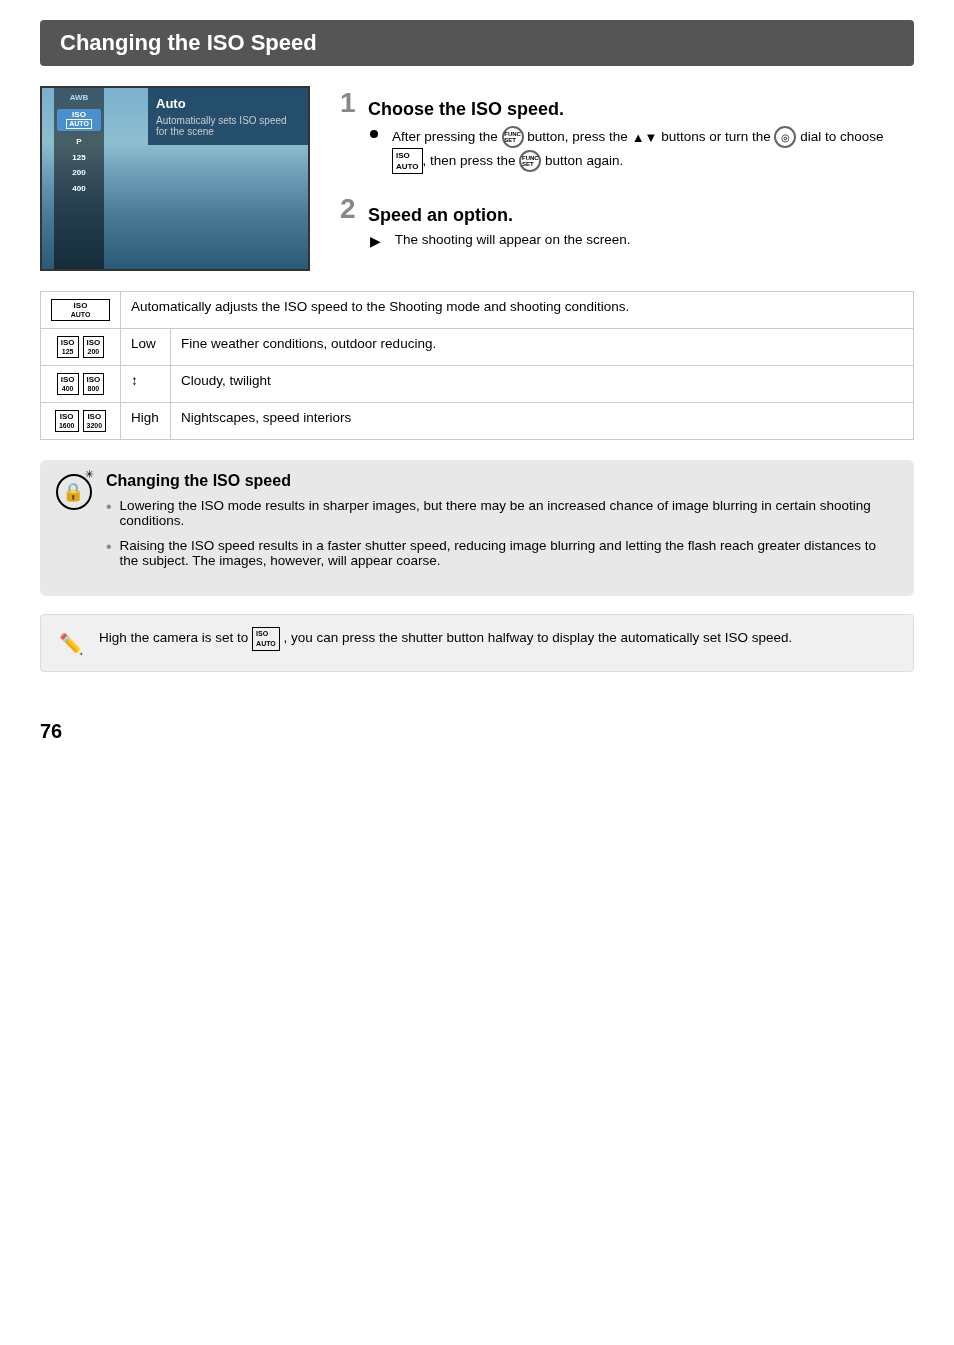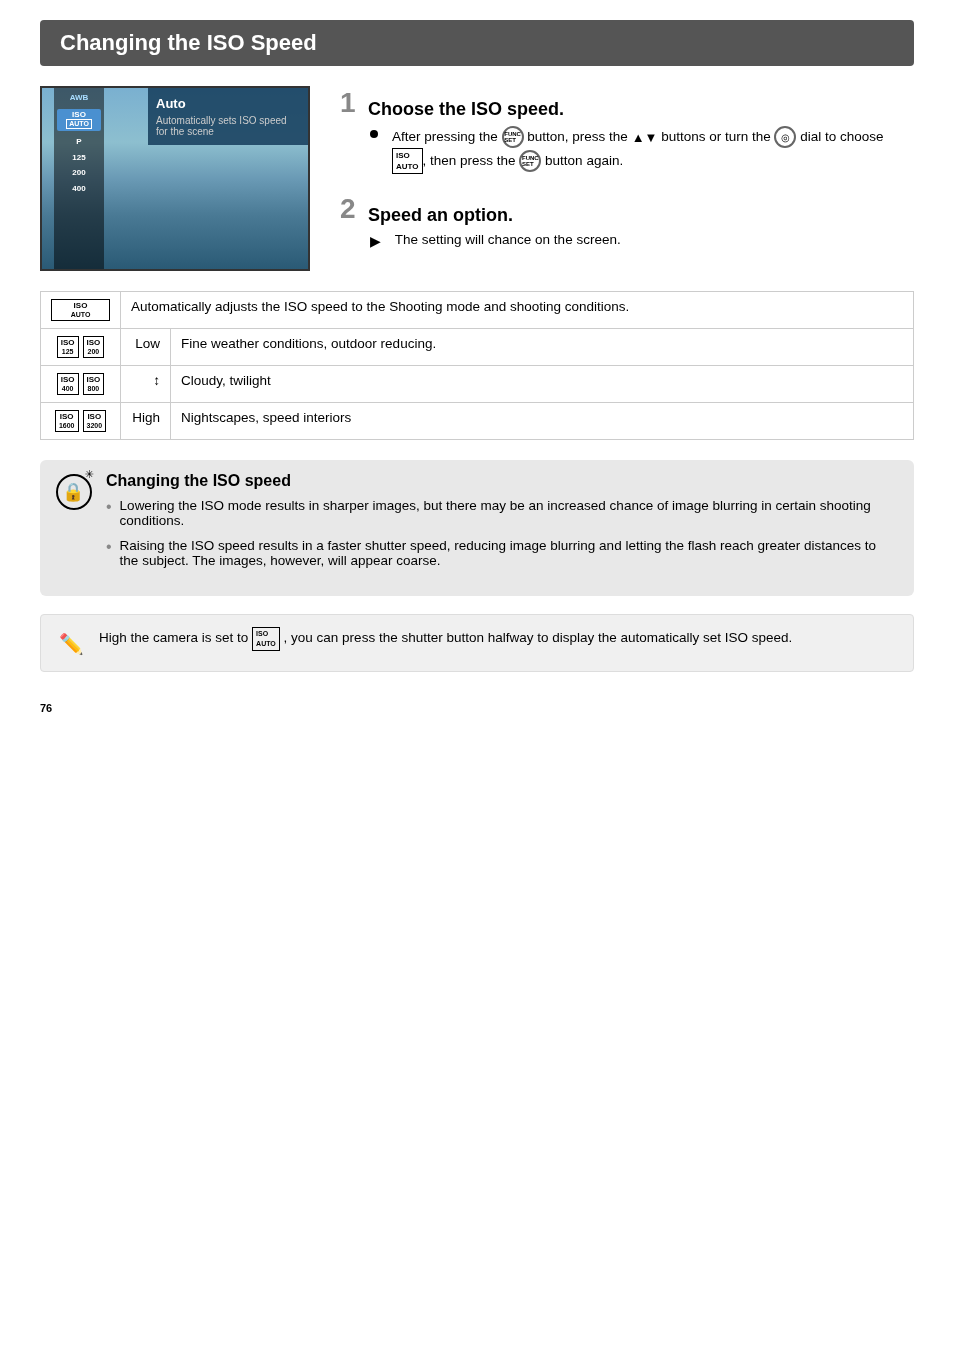--- a/index.html
+++ b/index.html
@@ -222,21 +222,21 @@
 
     .iso-badge-pair {
       display: flex;
       gap: 4px;
       justify-content: center;
       align-items: center;
     }
 
     .level-cell {
       width: 50px;
-      text-align: right;
+      text-align: left;
       vertical-align: middle;
     }
 
     
     .info-box {
       background: #e8e8e8;
       border-radius: 6px;
       padding: 12px 16px;
       margin-bottom: 18px;
       display: flex;
@@ -310,23 +310,23 @@
       min-width: 30px;
       height: 30px;
       display: flex;
       align-items: center;
       justify-content: center;
       font-size: 20px;
       margin-top: 2px;
     }
 
     .page-number {
-      font-size: 11px;
-      font-weight: bold;
-      margin-top: 30px;
+      font-size: 20px;
+      font-weight: bold;
+      margin-top: 48px;
     }
 
     .two-line-iso {
       display: flex;
       flex-direction: column;
       align-items: center;
       font-size: 7.5px;
       font-weight: bold;
       border: 1.5px solid #000;
       padding: 1px 3px;
@@ -397,21 +397,21 @@
       </div>
 
       <div class="step">
         <div class="step-header">
           <span class="step-number">2</span>
           <span class="step-title">Speed an option.</span>
         </div>
         <div class="step-content">
           <div class="bullet-item">
             <span class="bullet-arrow">▶</span>
-            <span>The setting will chance on the screen.</span>
+            <span>The shooting will appear on the screen.</span>
           </div>
         </div>
       </div>
 
     </div>
   </div>
 
   <table class="iso-table">
     <tbody>
       <tr>

